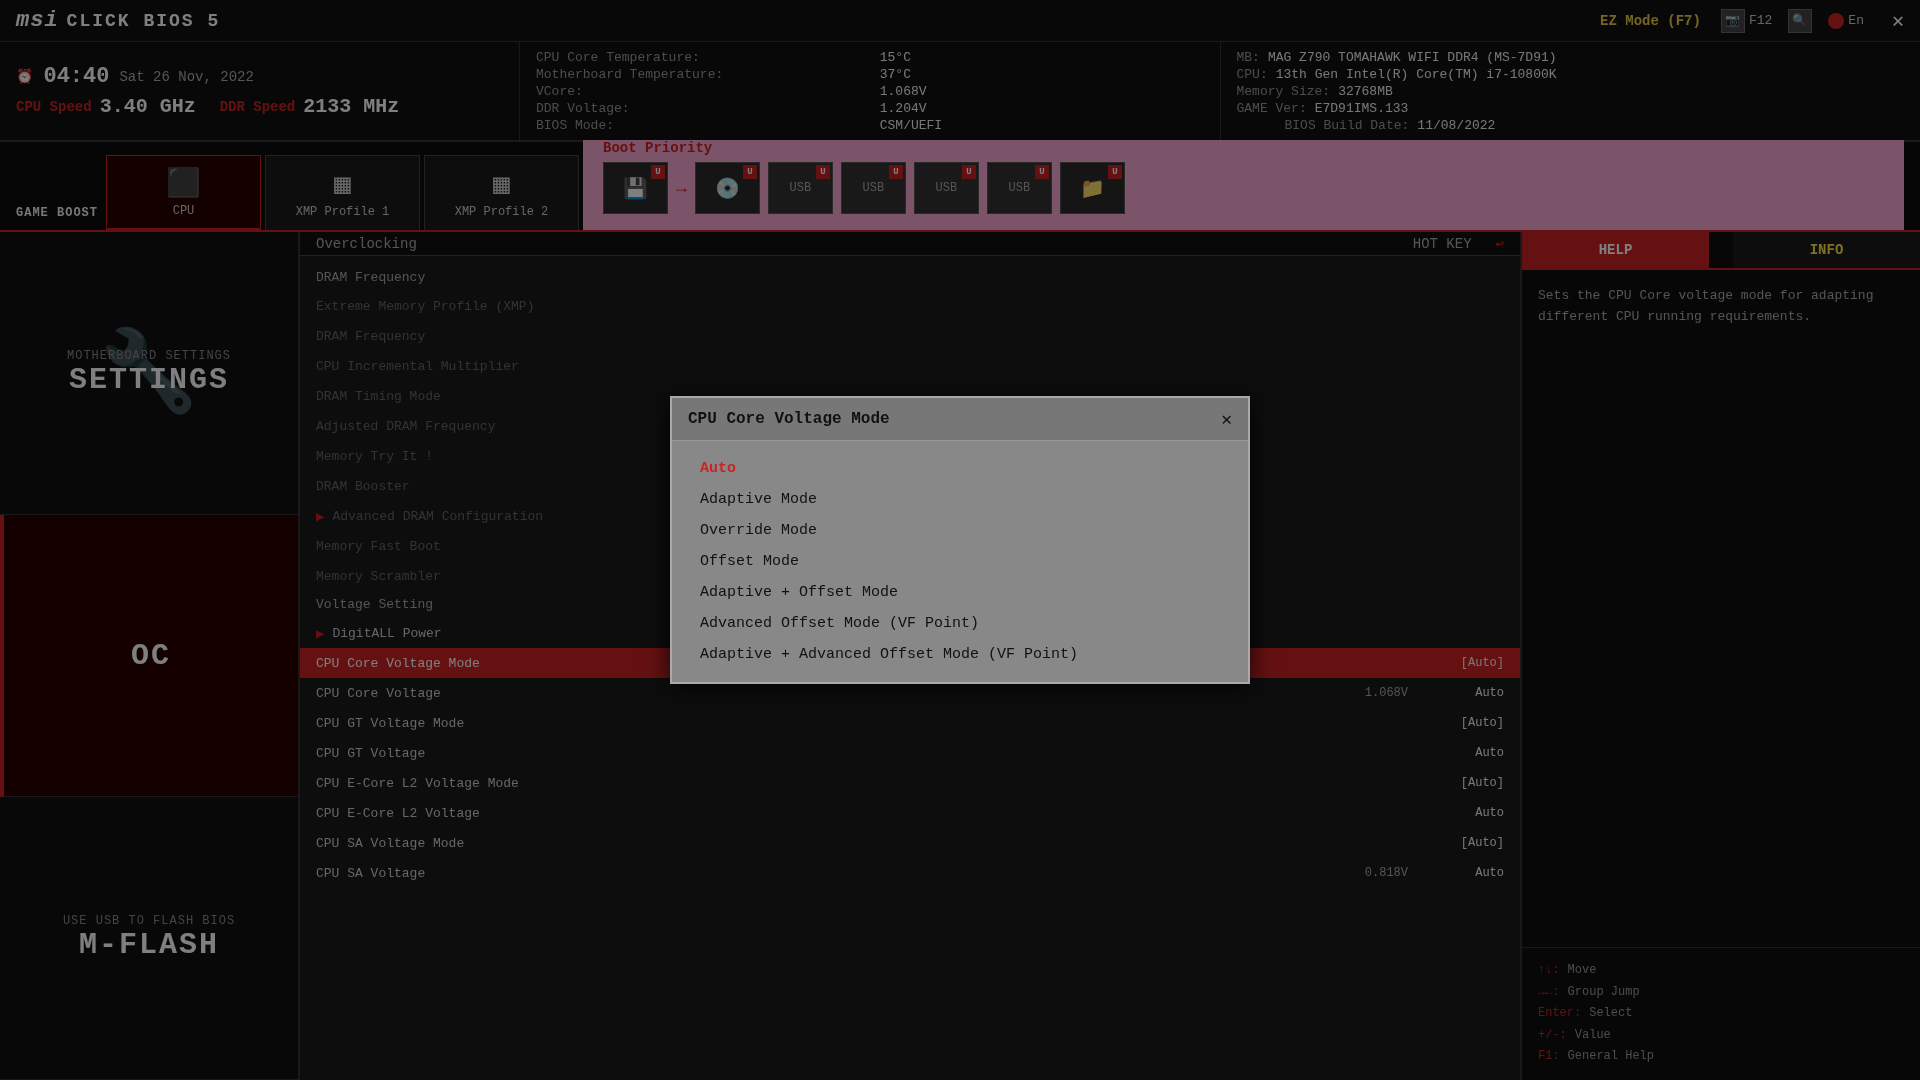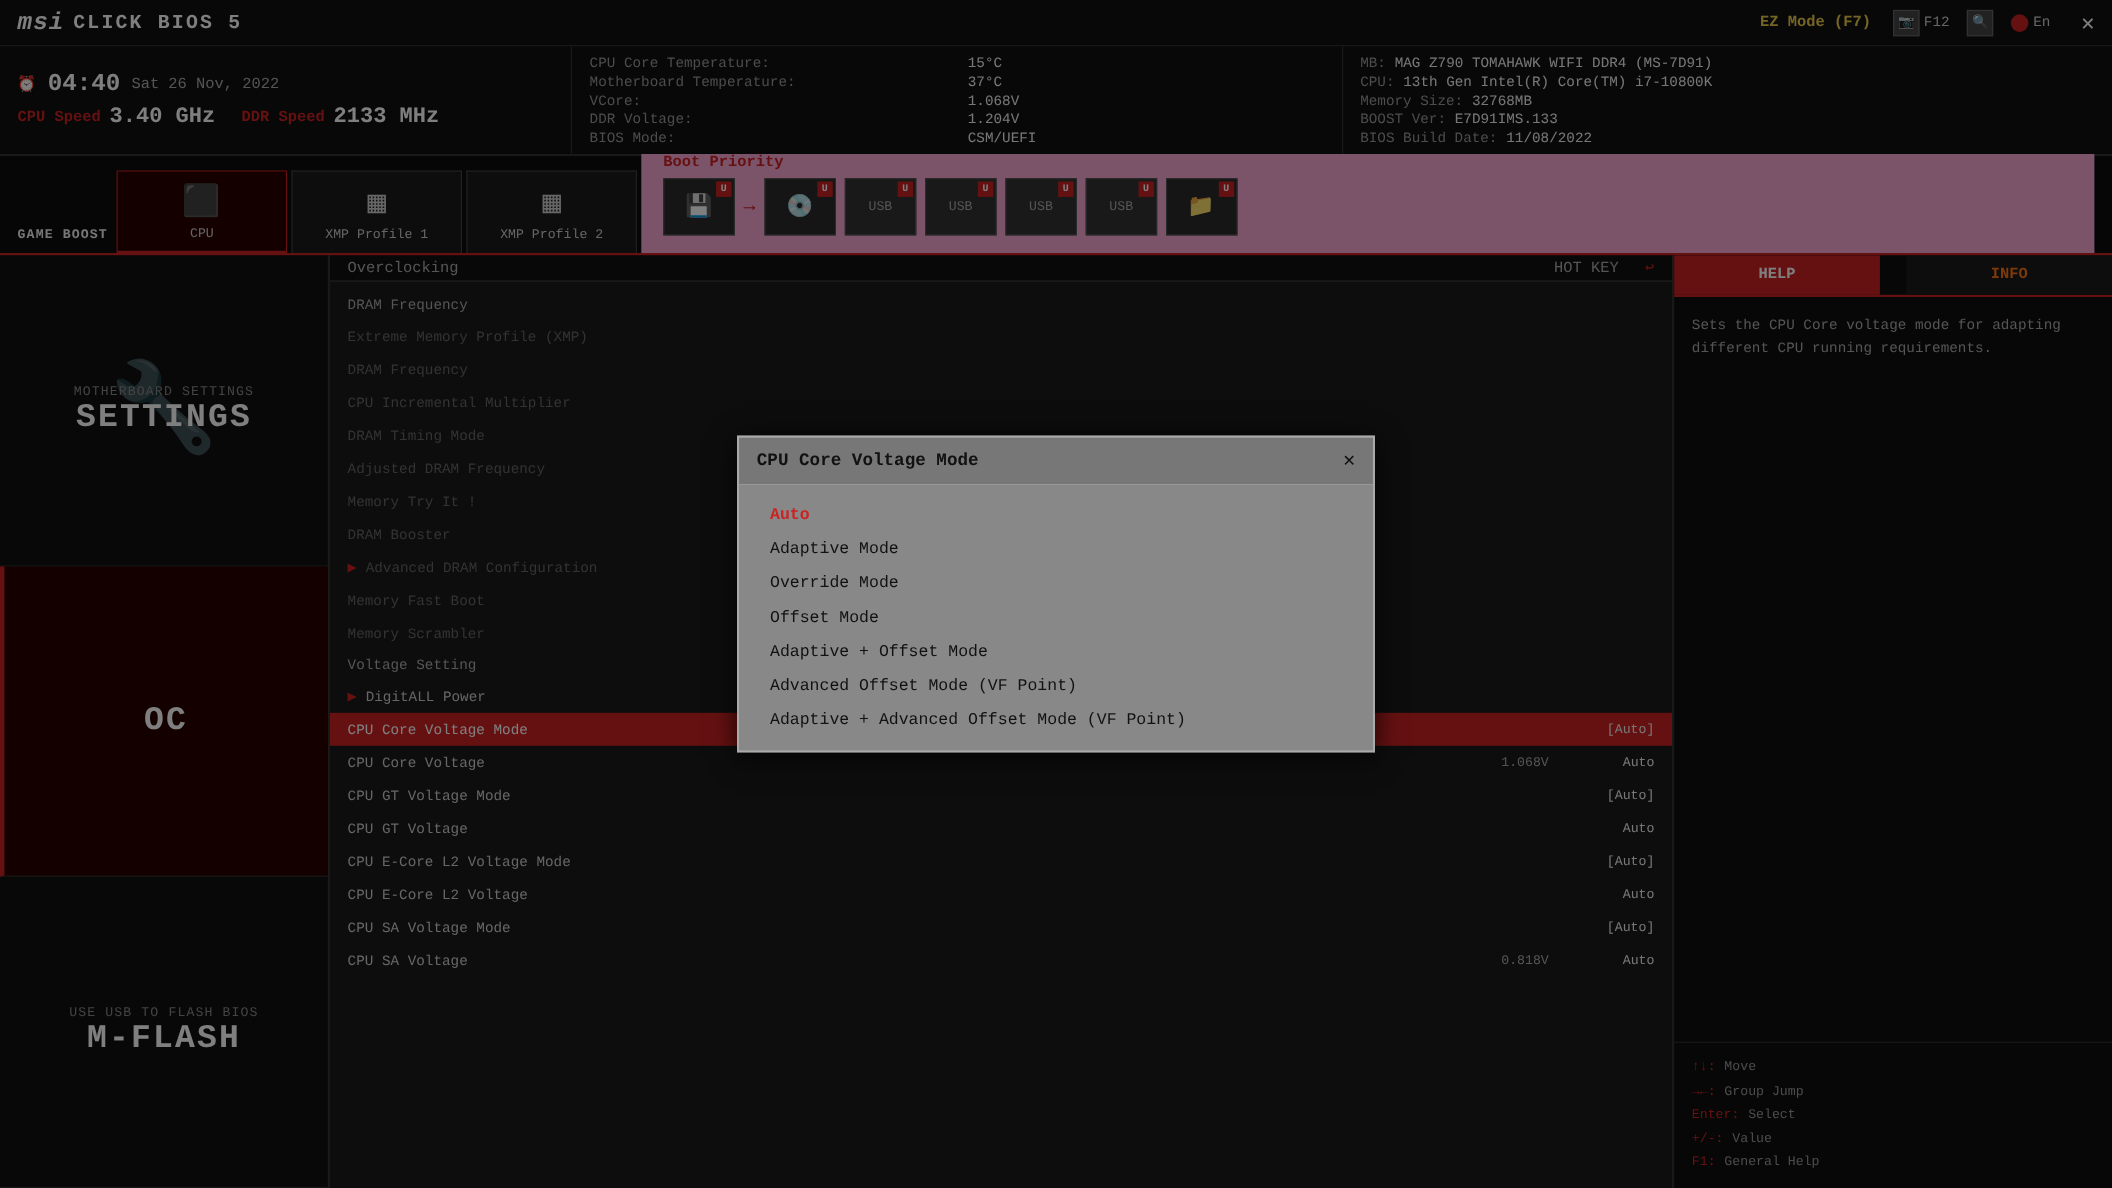--- a/index.html
+++ b/index.html
@@ -368,21 +368,21 @@
       font-size: 14px;
       font-weight: bold;
       cursor: pointer;
     }
     .right-tab.active {
       background: #cc2222;
       color: #fff;
     }
     .right-tab.inactive {
       background: #1a1a1a;
-      color: #f97316;
+      color: #fde047;
     }
     #help-text {
       padding: 16px;
       font-size: 13px;
       color: #aaa;
       line-height: 1.6;
       flex: 1;
     }
     #keybinds {
       padding: 12px 16px;
@@ -510,24 +510,24 @@
       </div>
     <div style="display:flex;gap:8px;">
         <span class="info-label">CPU:</span>
         <span class="info-value">13th Gen Intel(R) Core(TM) i7-10800K</span>
       </div>
     <div style="display:flex;gap:8px;">
         <span class="info-label">Memory Size:</span>
         <span class="info-value">32768MB</span>
       </div>
     <div style="display:flex;gap:8px;">
-        <span class="info-label">BOOST Ver:</span>
+        <span class="info-label">GAME Ver:</span>
         <span class="info-value">E7D91IMS.133</span>
       </div>
-    <div style="display:flex;gap:8px;">
+    <div style="display:flex;gap:8px;margin-left:48px;">
         <span class="info-label">BIOS Build Date:</span>
         <span class="info-value">11/08/2022</span>
       </div>
   </div>
 </div>
 
 <div id="profile-bar">
   <span id="game-boost-label">GAME BOOST</span>
   <div class="profile-tab active">
     <div class="tab-icon">⬛</div>

